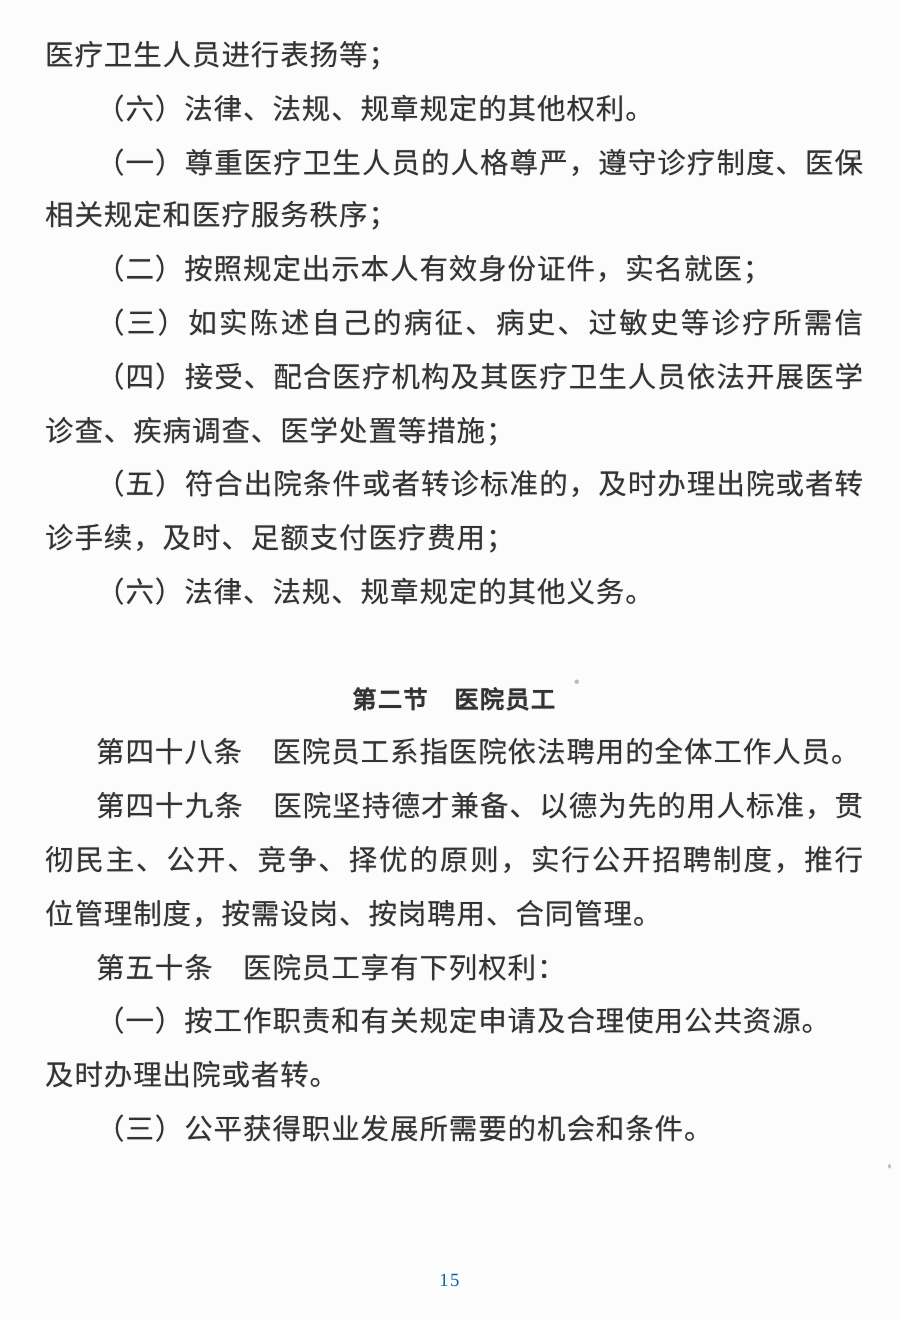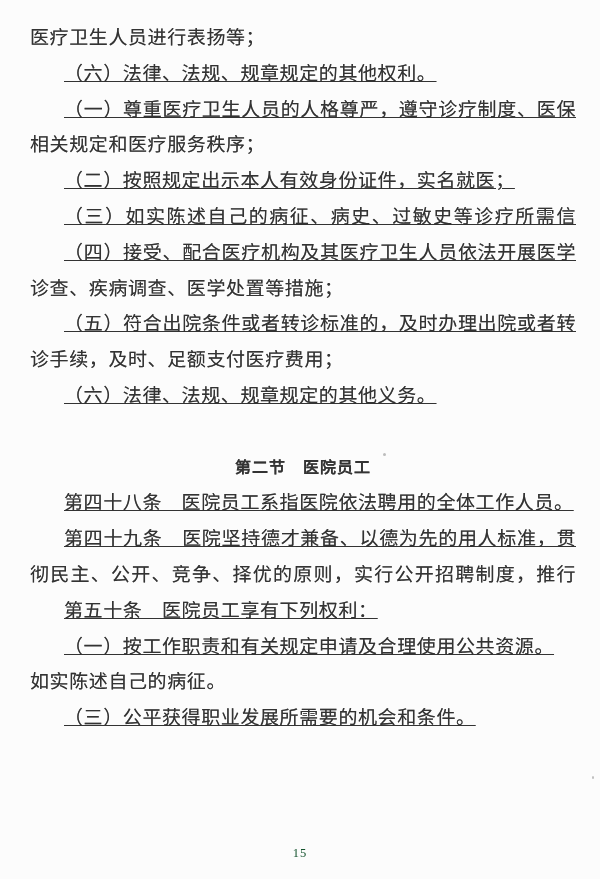--- a/index.html
+++ b/index.html
@@ -25,21 +25,21 @@
     width: 546px;
   }
   .line {
     font-size: 19px;
     line-height: 35.8px;
     height: 35.8px;
     letter-spacing: 0.6px;
     white-space: nowrap;
     text-shadow: 0 0 0.6px rgba(45,45,45,0.55);
   }
-  .line.indent { padding-left: 34px; text-decoration: underline; }
+  .line.indent { padding-left: 34px; }
   .line.fill {
     white-space: normal;
     text-align: justify;
     text-align-last: justify;
     overflow: hidden;
   }
   .line.blank { height: 35.8px; }
   .line.heading {
     text-align: center;
     text-align-last: center;
@@ -48,21 +48,21 @@
     letter-spacing: 1px;
     padding-left: 0;
   }
   .page-number {
     position: absolute;
     left: 0; top: 843px;
     width: 600px;
     text-align: center;
     font-size: 12.5px;
     line-height: 20px;
-    color: #14532d;
+    color: #0369a1;
     letter-spacing: 1px;
   }
   .speck {
     position: absolute;
     background: #9a9a9a;
     border-radius: 50%;
     opacity: 0.65;
   }
   .speck.s1 { left: 383px; top: 453px; width: 3px; height: 3px; }
   .speck.s2 { left: 570px; top: 103px; width: 2px; height: 4px; border-radius: 1px; transform: rotate(20deg); }
@@ -82,22 +82,23 @@
       <div class="line indent fill">（四）接受、配合医疗机构及其医疗卫生人员依法开展医学</div>
       <div class="line">诊查、疾病调查、医学处置等措施；</div>
       <div class="line indent fill">（五）符合出院条件或者转诊标准的，及时办理出院或者转</div>
       <div class="line">诊手续，及时、足额支付医疗费用；</div>
       <div class="line indent">（六）法律、法规、规章规定的其他义务。</div>
       <div class="line blank"></div>
       <div class="line heading">第二节　医院员工</div>
       <div class="line indent">第四十八条　医院员工系指医院依法聘用的全体工作人员。</div>
       <div class="line indent fill">第四十九条　医院坚持德才兼备、以德为先的用人标准，贯</div>
       <div class="line fill">彻民主、公开、竞争、择优的原则，实行公开招聘制度，推行岗</div>
+      <div class="line">位管理制度，按需设岗、按岗聘用、合同管理。</div>
       <div class="line indent">第五十条　医院员工享有下列权利：</div>
       <div class="line indent">（一）按工作职责和有关规定申请及合理使用公共资源。</div>
-      <div class="line">如实陈述自己的病征。</div>
+      <div class="line">及时办理出院或者转。</div>
       <div class="line indent">（三）公平获得职业发展所需要的机会和条件。</div>
     </div>
   <div class="page-number">15</div>
   <div class="speck s1"></div>
   <div class="speck s2"></div>
   <div class="speck s3"></div>
 </div>
 
 </body></html>

